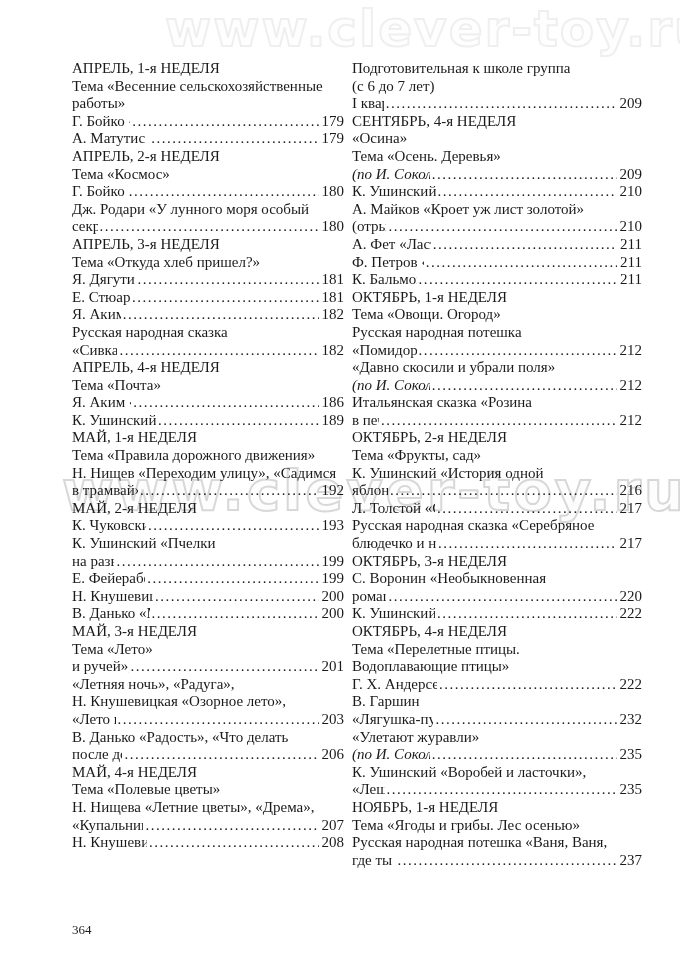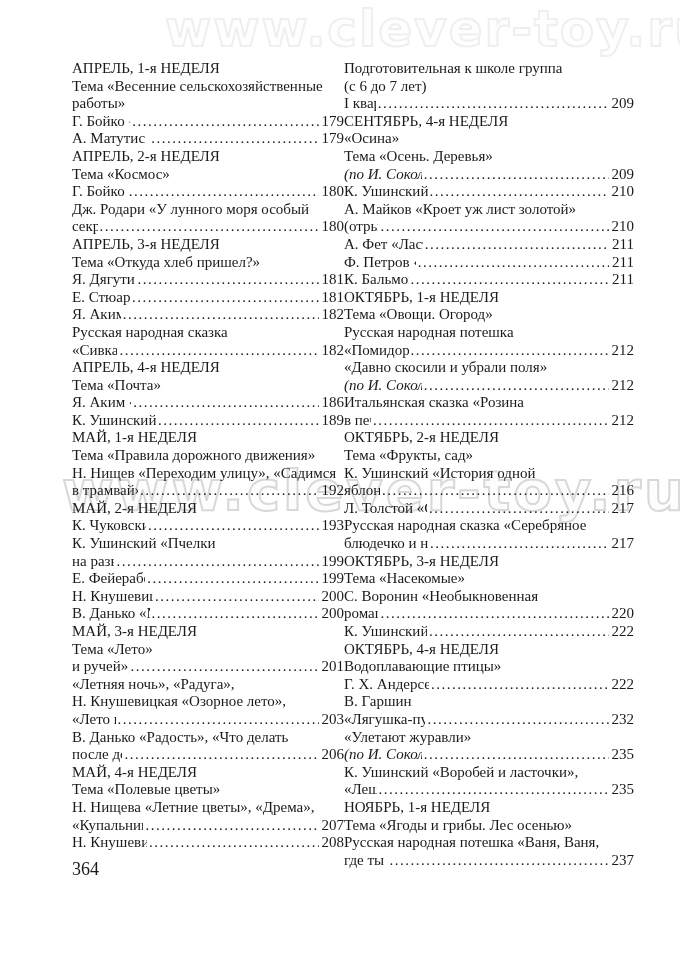--- a/index.html
+++ b/index.html
@@ -39,20 +39,21 @@
     letter-spacing: 3px;
     opacity: 0.85;
   }
   
   .columns {
     position: absolute;
     z-index: 1;
     left: 72px; top: 60px;
     width: 570px;
     display: flex;
+    gap: 8px;
   }
   .col { flex: 0 0 auto; }
   .col-left  { width: 272px; }
   .col-right { width: 290px; }
   .line {
     display: flex;
     align-items: baseline;
     font-size: 15px;
     line-height: 17.6px;
     white-space: nowrap;
@@ -63,22 +64,22 @@
     content: "................................................................................";
     letter-spacing: 1.5px;
   }
   .page { flex: 0 0 auto; padding-left: 2px; }
   .s-n { font-weight: normal; }
   .s-b { font-weight: normal; }
   .s-i { font-style: italic; }
   .pagenum {
     position: absolute;
     z-index: 1;
-    left: 72px; top: 859px;
-    font-size: 18px;
+    left: 72px; top: 922px;
+    font-size: 13px;
   }
 </style>
 </head>
 <body>
 
 <div class="sheet">
   <div class="wm wm-top">www.clever-toy.ru</div>
   <div class="wm wm-mid">www.clever-toy.ru</div>
   <div class="columns">
     <div class="col col-left">
@@ -368,37 +369,37 @@
         </div>
         <div class="line">
           <span class="label s-n">блюдечко и наливное яблочко»</span>
           <span class="dots"></span>
           <span class="page">217</span>
         </div>
         <div class="line">
           <span class="label s-n">ОКТЯБРЬ, 3-я НЕДЕЛЯ</span>
         </div>
         <div class="line">
-          <span class="label s-b">Тема «Насекомые»</span>
-        </div>
-        <div class="line">
           <span class="label s-n">С. Воронин «Необыкновенная</span>
         </div>
         <div class="line">
           <span class="label s-n">ромашка»</span>
           <span class="dots"></span>
           <span class="page">220</span>
         </div>
         <div class="line">
           <span class="label s-n">К. Ушинский «Пчелы и мухи»</span>
           <span class="dots"></span>
           <span class="page">222</span>
         </div>
         <div class="line">
           <span class="label s-n">ОКТЯБРЬ, 4-я НЕДЕЛЯ</span>
+        </div>
+        <div class="line">
+          <span class="label s-b">Тема «Перелетные птицы.</span>
         </div>
         <div class="line">
           <span class="label s-b">Водоплавающие птицы»</span>
         </div>
         <div class="line">
           <span class="label s-n">Г. Х. Андерсен «Дикие лебеди»</span>
           <span class="dots"></span>
           <span class="page">222</span>
         </div>
         <div class="line">

